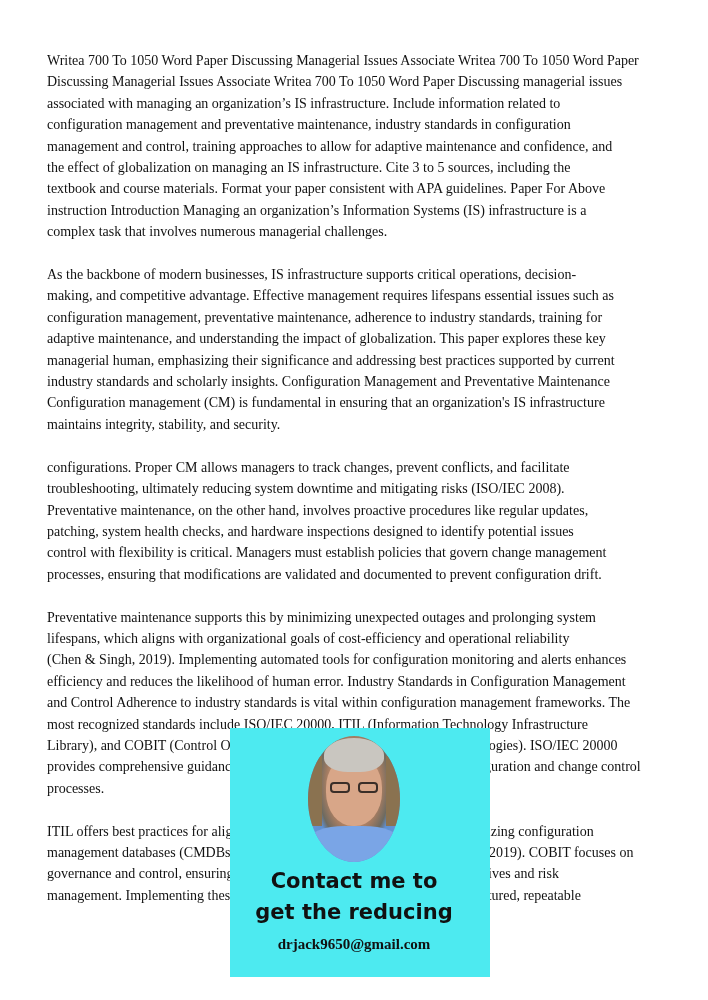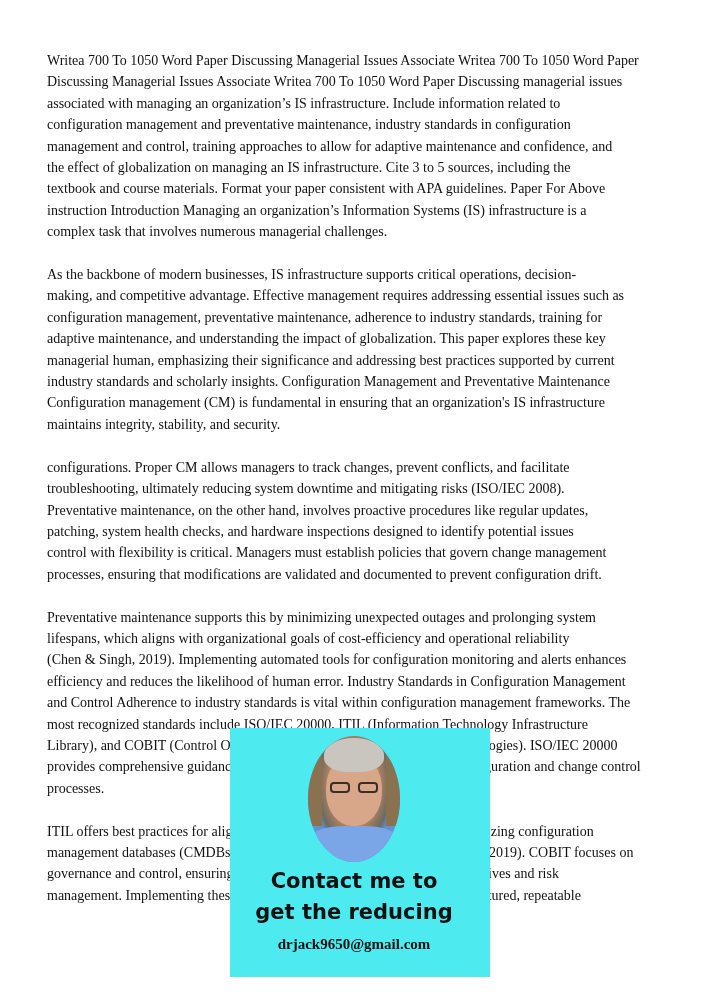--- a/index.html
+++ b/index.html
@@ -82,21 +82,21 @@
       <span class="line">configuration management and preventative maintenance, industry standards in configuration</span>
       <span class="line">management and control, training approaches to allow for adaptive maintenance and confidence, and</span>
       <span class="line">the effect of globalization on managing an IS infrastructure. Cite 3 to 5 sources, including the</span>
       <span class="line">textbook and course materials. Format your paper consistent with APA guidelines. Paper For Above</span>
       <span class="line">instruction Introduction Managing an organization’s Information Systems (IS) infrastructure is a</span>
       <span class="line">complex task that involves numerous managerial challenges.</span>
     </p>
 
     <p class="para">
       <span class="line">As the backbone of modern businesses, IS infrastructure supports critical operations, decision-</span>
-      <span class="line">making, and competitive advantage. Effective management requires addressing essential issues such as</span>
+      <span class="line">making, and competitive advantage. Effective management requires lifespans essential issues such as</span>
       <span class="line">configuration management, preventative maintenance, adherence to industry standards, training for</span>
       <span class="line">adaptive maintenance, and understanding the impact of globalization. This paper explores these key</span>
       <span class="line">managerial human, emphasizing their significance and addressing best practices supported by current</span>
       <span class="line">industry standards and scholarly insights. Configuration Management and Preventative Maintenance</span>
       <span class="line">Configuration management (CM) is fundamental in ensuring that an organization's IS infrastructure</span>
       <span class="line">maintains integrity, stability, and security.</span>
     </p>
 
     <p class="para">
       <span class="line">configurations. Proper CM allows managers to track changes, prevent conflicts, and facilitate</span>

